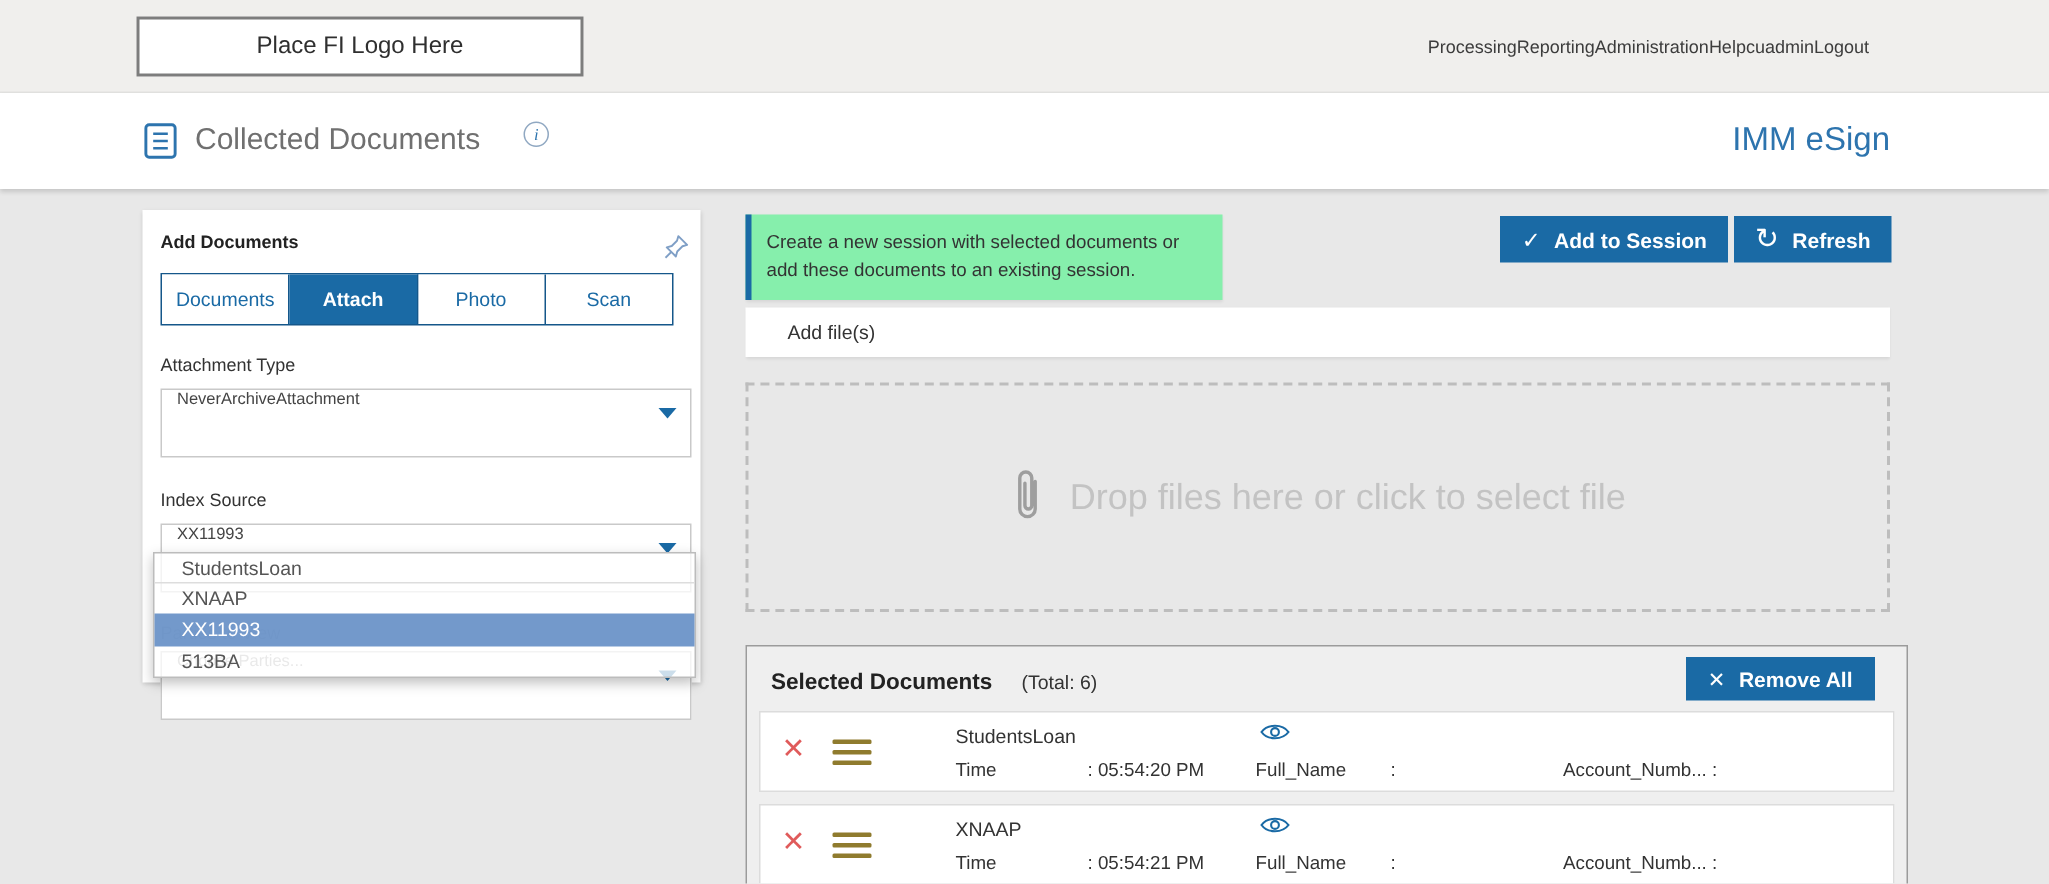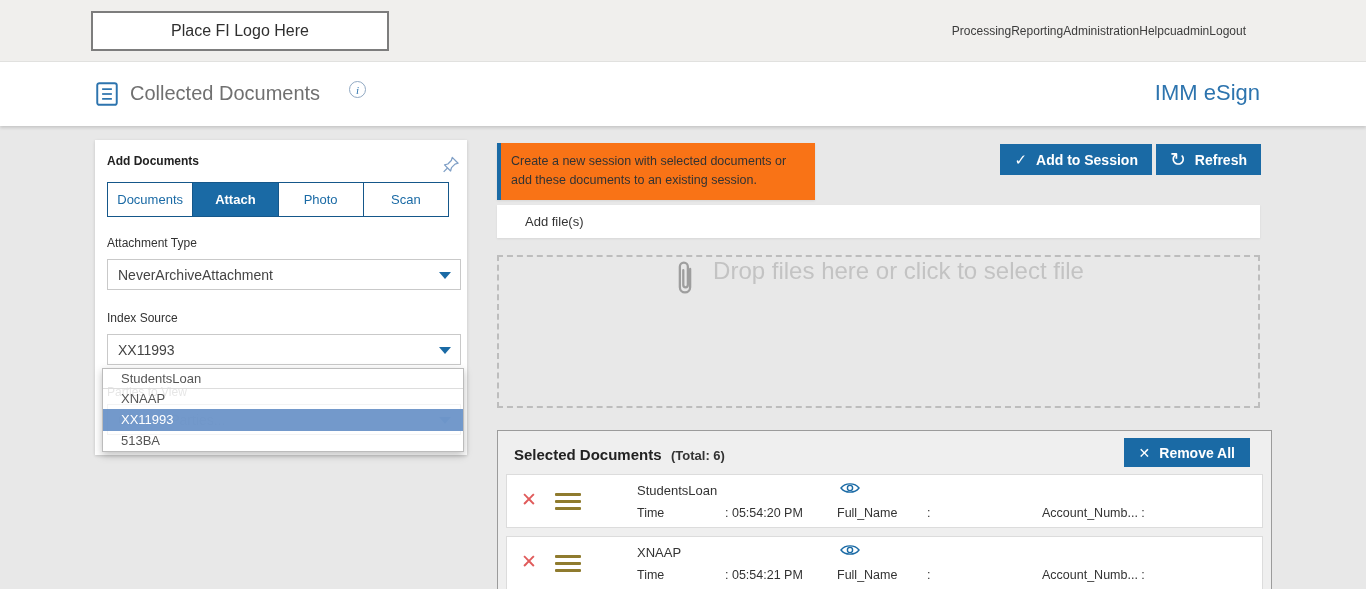--- a/index.html
+++ b/index.html
@@ -32,56 +32,56 @@
           box-shadow:0 1px 3px rgba(0,0,0,0.16); padding:14px 5px 0 12px; z-index:1; }
   .card-title { font-size:12px; font-weight:bold; color:#222; }
   .pin-icon { position:absolute; right:6px; top:13px; cursor:pointer; }
   .tabs { margin-top:14px; margin-right:13px; display:flex; height:35px; border:1px solid #15578a; }
   .tab { flex:1; display:flex; align-items:center; justify-content:center; font-size:13px; color:#1a6aa5;
          border-right:1px solid #15578a; background:#fff; cursor:pointer; }
   .tab:last-child { border-right:none; }
   .tab.active { background:#1a6aa5; color:#fff; font-weight:bold; }
   .field-label { margin-top:19px; font-size:12px; color:#333; height:15px; }
   .field-label.second { margin-top:21px; }
-  .select { margin-top:8px; margin-right:1px; height:31px; border:1px solid #c9c9c9; background:#fff; position:relative;
-            display:flex; align-items:center; padding-left:10px; font-size:14px; color:#444; cursor:pointer; }
+  .select { margin-top:8px; margin-right:1px; height:46px; border:1px solid #c9c9c9; background:#fff; position:relative;
+            display:flex; align-items:flex-start; padding-left:10px; font-size:11px; color:#444; cursor:pointer; }
   .caret { position:absolute; right:9px; top:12px; width:0; height:0;
            border-left:6px solid transparent; border-right:6px solid transparent; border-top:7px solid #1a6aa5; }
   .muted-label { margin-top:20px; font-size:12px; color:#8d8d8d; height:15px; }
   .select.muted { margin-top:4px; color:#9a9a9a; }
 
   .options-list { position:absolute; left:7px; right:3px; top:228px; background:rgba(255,255,255,0.78);
                   border:1px solid #bcbcbc; box-shadow:0 3px 8px rgba(0,0,0,0.25); z-index:6; }
   .option { height:20px; line-height:20px; padding-left:18px; font-size:13px; color:#555; cursor:pointer; }
   .option.divided { border-bottom:1px solid #ddd; }
   .option.selected { height:22px; line-height:22px; background:rgba(96,139,196,0.88); color:#fff; }
 
   
-  .info-note { position:absolute; left:497px; top:143px; width:318px; background:#f97316; border-left:4px solid #1a6aa5;
+  .info-note { position:absolute; left:497px; top:143px; width:318px; background:#86efac; border-left:4px solid #1a6aa5;
                padding:9px 10px; font-size:12.5px; color:#333; line-height:1.55; box-shadow:0 1px 2px rgba(0,0,0,0.08); }
   .action-buttons { position:absolute; top:144px; right:105px; display:flex; gap:4px; }
   .btn { height:31px; background:#1a6aa5; color:#fff; display:flex; align-items:center; padding:0 14px;
          font-size:14px; font-weight:bold; cursor:pointer; }
   .bicon { margin-right:9px; display:inline-flex; align-items:center; }
   .checkbox-icon { width:12px; height:12px; border:2px solid #fff; display:inline-block; }
   .check-icon { font-size:15px; font-weight:normal; }
   .refresh-icon { font-size:19px; font-weight:normal; line-height:1; }
 
   .addfiles-bar { position:absolute; left:497px; top:205px; width:763px; height:33px; background:#fff;
                   display:flex; align-items:center; padding-left:28px; font-size:13px; color:#333; cursor:pointer;
                   box-shadow:0 1px 2px rgba(0,0,0,0.08); }
 
   .dropzone { position:absolute; left:497px; top:255px; width:763px; height:153px; border:2px dashed #bdbdbd;
-              display:flex; justify-content:center; gap:16px; cursor:pointer; }
+              display:flex; align-items:center; justify-content:center; gap:16px; cursor:pointer; }
   .dropzone-text { font-size:24px; color:#c3c3c3; }
 
   .docs-panel { position:absolute; left:497px; top:430px; width:775px; height:200px; background:#efefef; border:1px solid #9b9b9b; }
   .docs-header { position:relative; padding:15px 16px 10px; }
   .docs-title { font-size:15px; font-weight:bold; color:#222; }
-  .docs-total { font-size:13px; font-weight:bold; color:#333; margin-left:5px; }
+  .docs-total { font-size:13px; font-weight:normal; color:#333; margin-left:15px; }
   .remove-all-btn { position:absolute; right:21px; top:7px; height:29px; background:#1a6aa5; color:#fff;
                     display:flex; align-items:center; padding:0 15px; font-size:14px; font-weight:bold; cursor:pointer; }
   .remove-all-btn .x { margin-right:9px; font-weight:normal; font-size:14px; }
 
   .doc-row { position:relative; margin:0 8px 8px; height:54px; background:#fff; border:1px solid #dcdcdc; }
   .row-x { position:absolute; left:14px; top:15px; color:#e05b5b; font-size:19px; line-height:1; cursor:pointer; }
   .row-drag { position:absolute; left:48px; top:18px; width:26px; cursor:grab; }
   .row-drag .bar { height:3px; background:#8f7b2e; margin-bottom:4px; border-radius:1px; }
   .row-doc { position:absolute; left:130px; top:8px; font-size:13px; color:#333; }
   .row-eye { position:absolute; left:333px; top:6px; cursor:pointer; }

